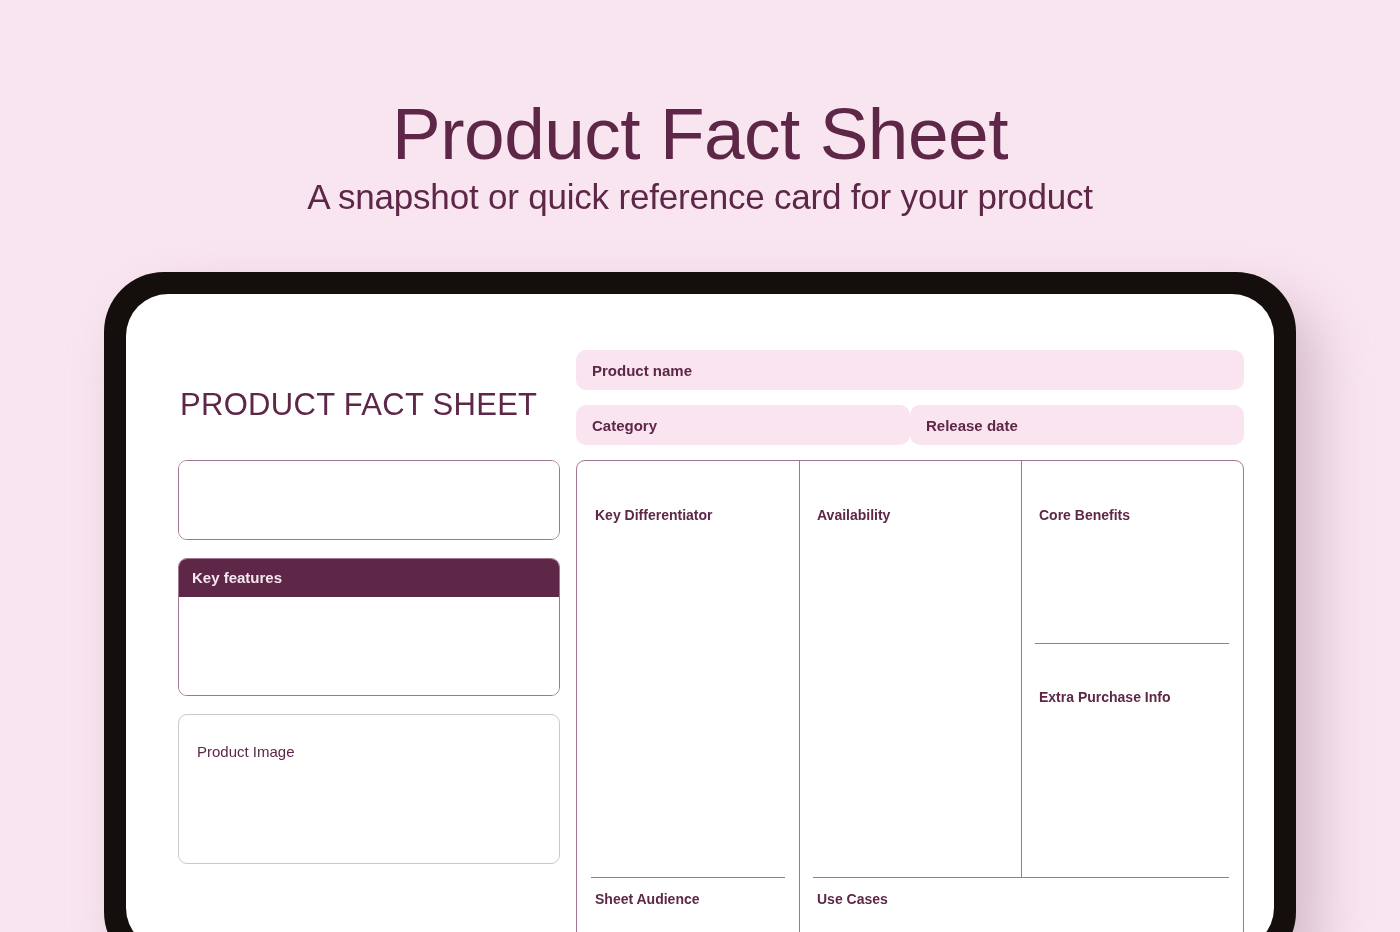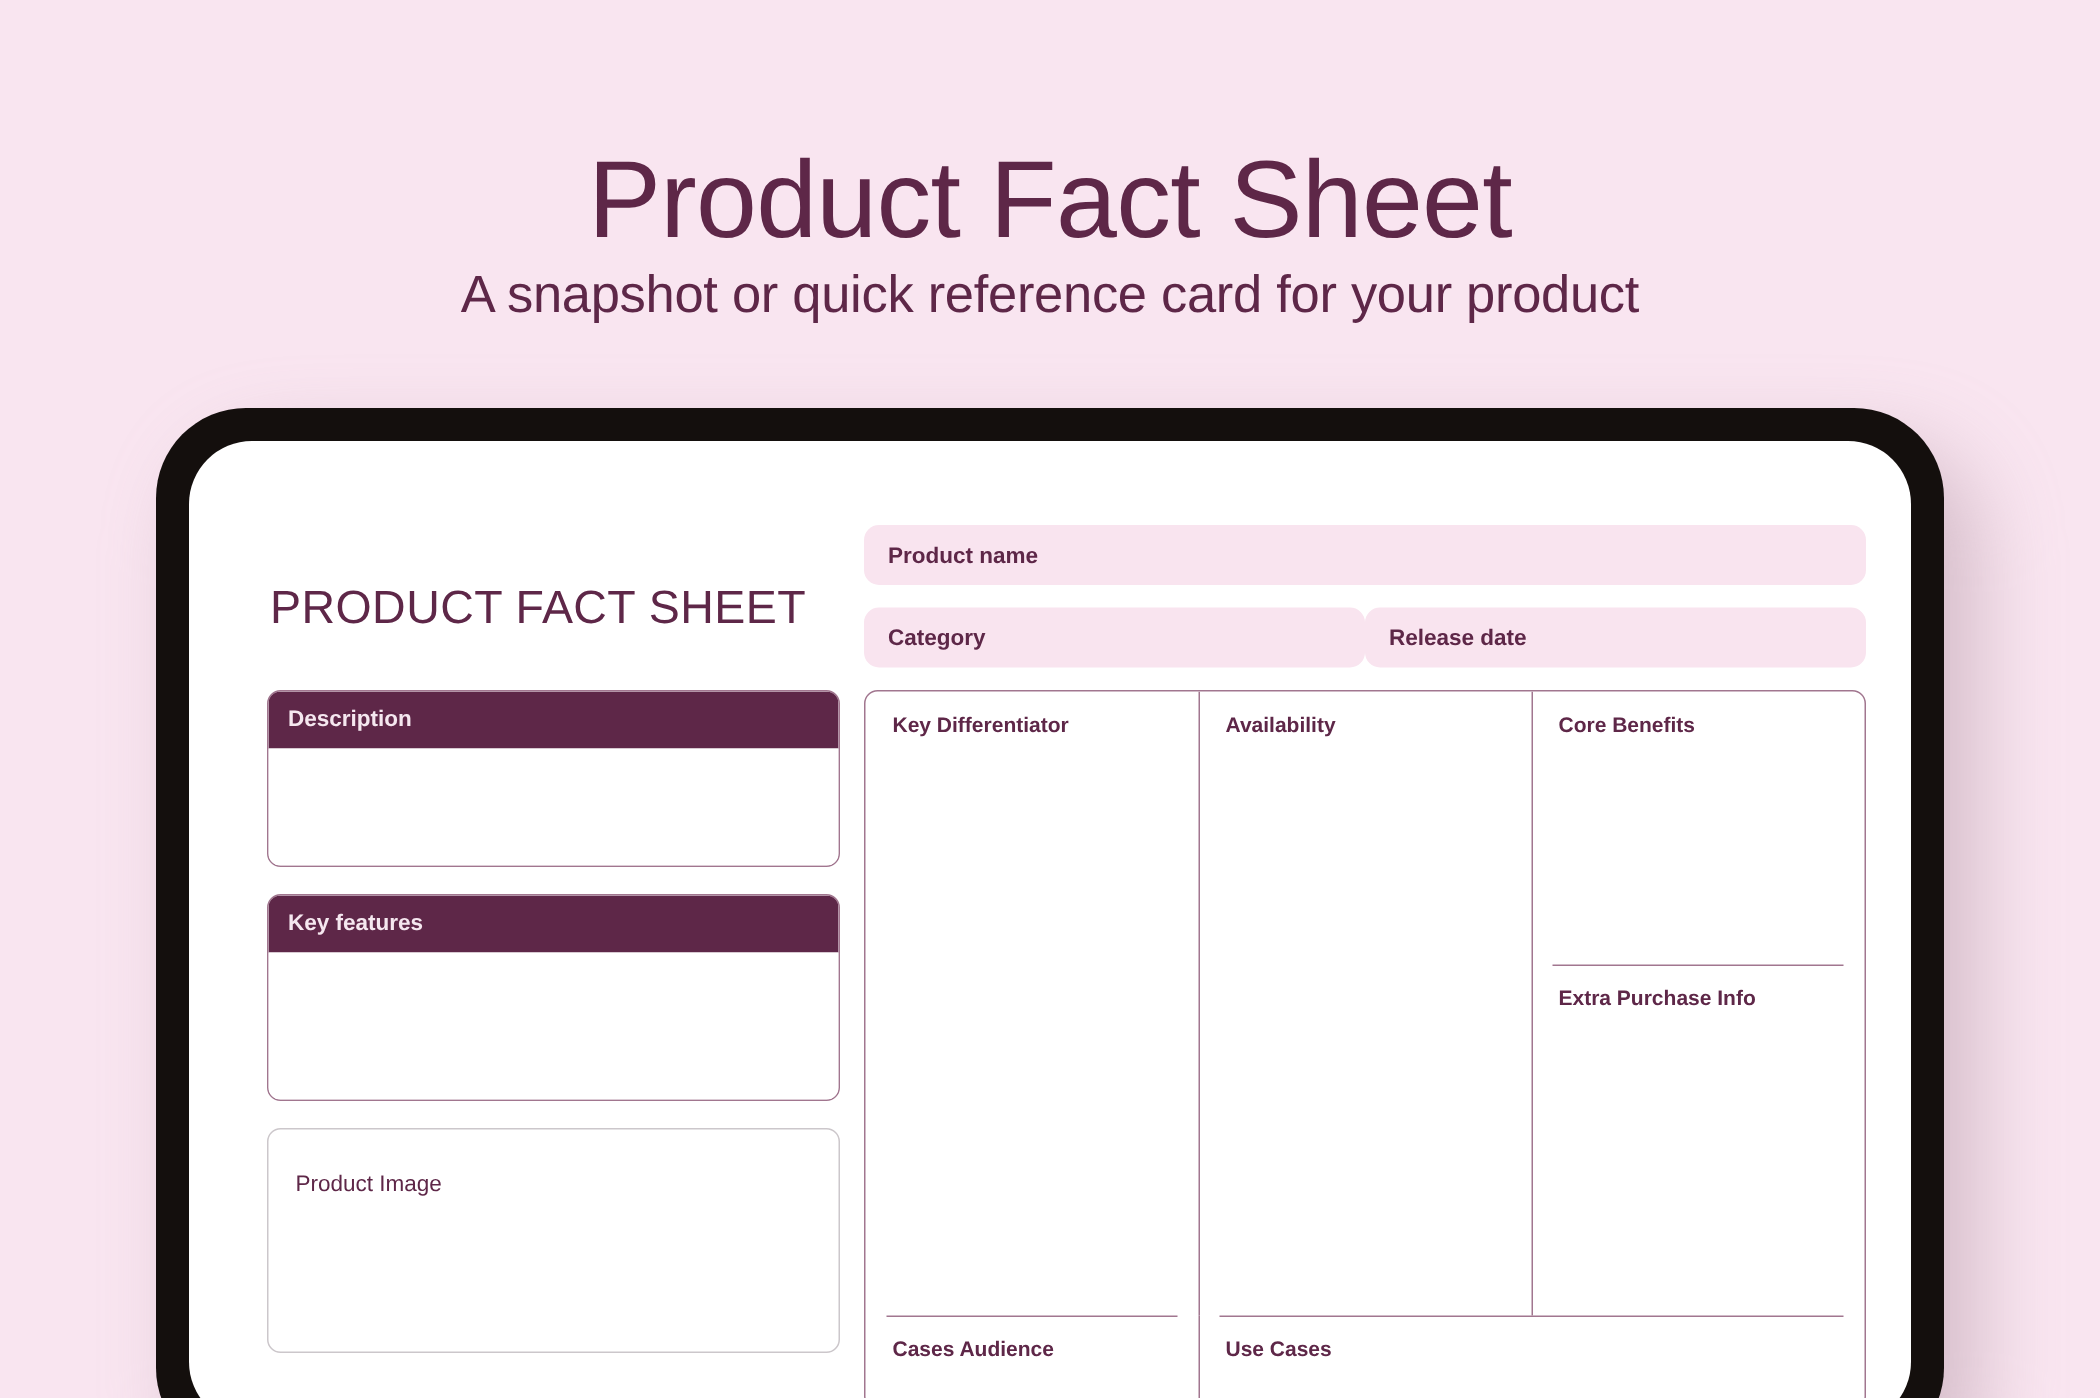--- a/index.html
+++ b/index.html
@@ -200,20 +200,21 @@
     padding: 0 18px;
     box-sizing: border-box;
     position: relative;
   }
   .vp-cell .cell-label {
     font-size: 14px;
     font-weight: 700;
     color: #5e2748;
     line-height: 16px;
     padding-top: 14px;
+    margin-top: 32px;
   }
   .vp-cell + .vp-cell::before {
     content: "";
     position: absolute;
     left: 14px;
     right: 14px;
     top: 0;
     height: 1px;
     background: #a1768f;
   }
@@ -276,21 +277,20 @@
   <div class="device-frame">
     <div class="device-screen">
 
       <div class="sheet">
 
         <div class="col-left">
 
           <h2 class="sheet-title">PRODUCT FACT SHEET</h2>
 
           <div class="panel panel-desc">
-            <div class="panel-head">Description</div>
             <div class="panel-body"></div>
           </div>
 
           <div class="panel panel-features">
             <div class="panel-head">Key features</div>
             <div class="panel-body"></div>
           </div>
 
           <div class="panel-plain">
             <div class="plain-label">Product Image</div>
@@ -335,21 +335,21 @@
                 </div>
                 <div class="vp-cell vp-r2">
                   <div class="cell-label">Extra Purchase Info</div>
                 </div>
               </div>
 
             </div>
 
             <div class="vp-bottom">
               <div class="vp-bottom-left">
-                <div class="cell-label">Cases Audience</div>
+                <div class="cell-label">Sheet Audience</div>
               </div>
               <div class="vp-bottom-right">
                 <div class="cell-label">Use Cases</div>
               </div>
             </div>
 
           </div>
 
         </div>
 

